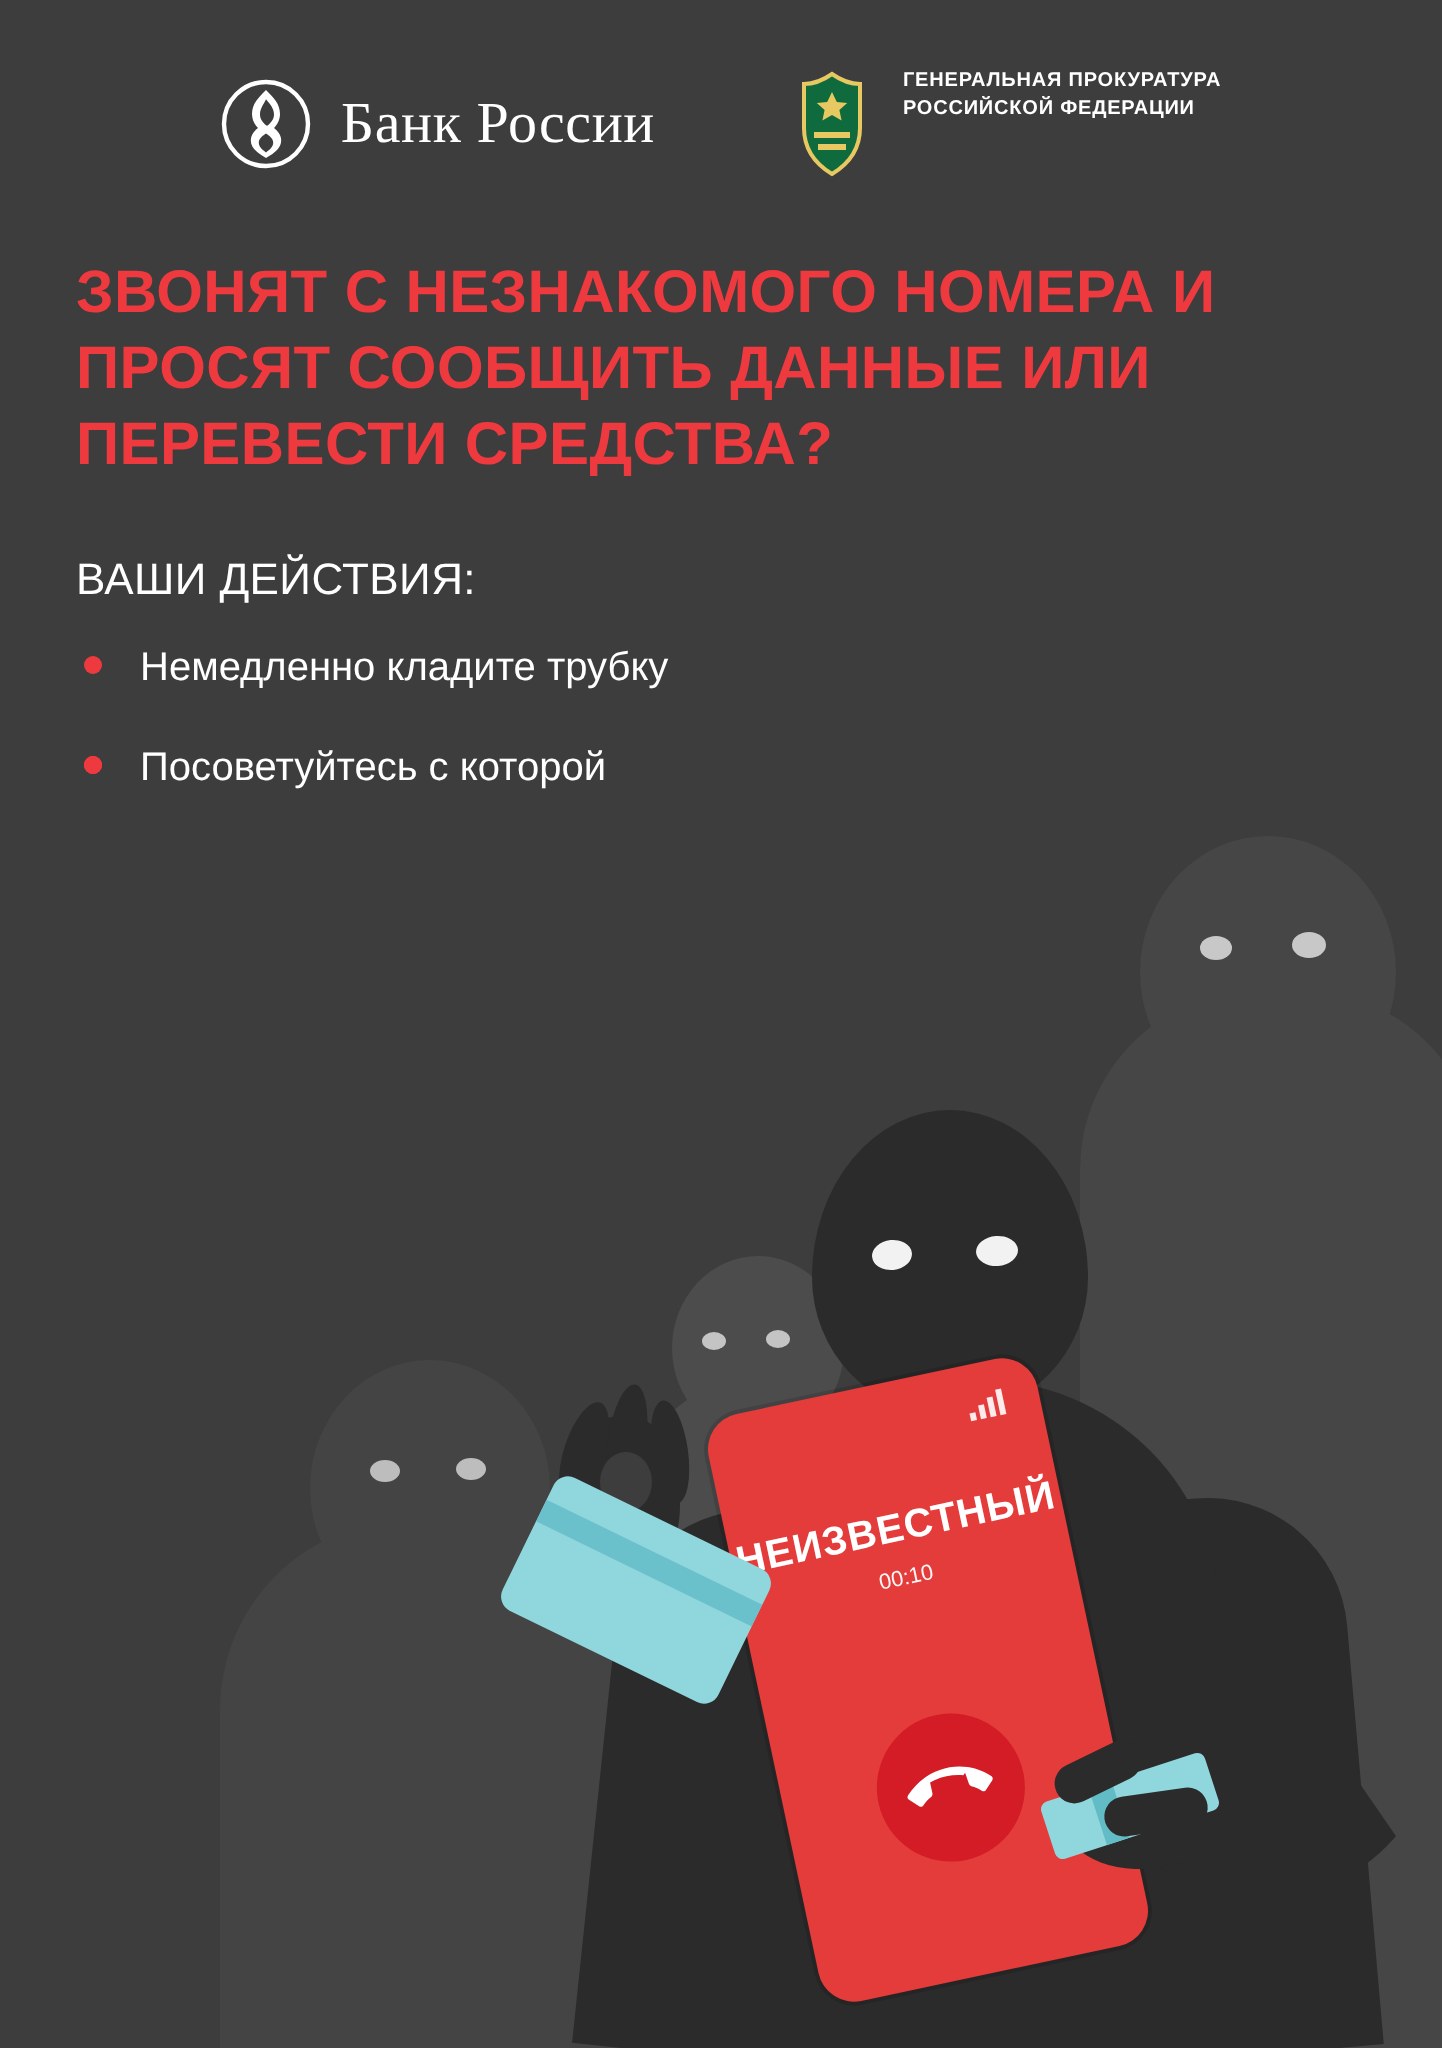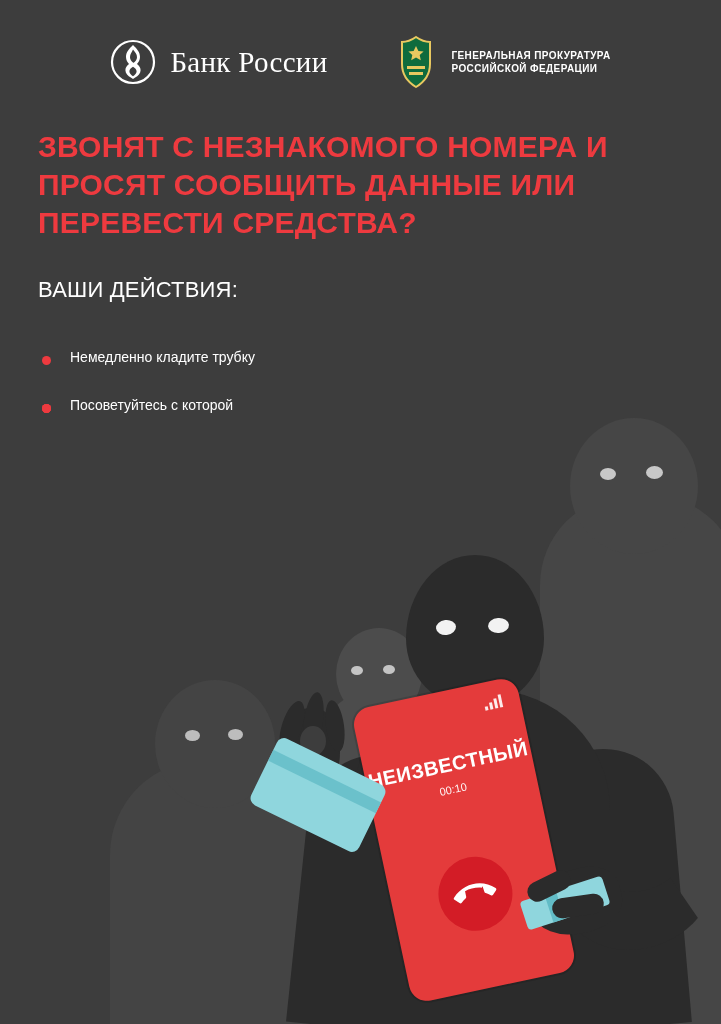--- a/index.html
+++ b/index.html
@@ -251,21 +251,21 @@
   }
   #cbr-emblem svg { display: block; }
   #cbr-text {
     color: #ffffff;
     font-size: 29px;
     font-weight: 400;
     font-family: "Liberation Serif", serif;
     letter-spacing: .3px;
     white-space: nowrap;
   }
-  #logo-prok { display: flex; align-items: center; gap: 12px; }
+  #logo-prok { display: flex; gap: 12px; }
   #prok-emblem { width: 46px; height: 56px; }
   #prok-text {
     color: #ffffff;
     font-size: 10px;
     font-weight: 700;
     line-height: 1.35;
     letter-spacing: .4px;
     text-transform: uppercase;
   }
 
@@ -288,23 +288,22 @@
     letter-spacing: .2px;
   }
   #bullets {
     position: absolute; left: 38px; top: 320px; width: 640px;
   }
   .bullet {
     position: relative;
     padding-left: 32px;
     margin-bottom: 22px;
     color: #ffffff;
-    font-size: 14px;
+    font-size: 20px;
     line-height: 1.42;
-    margin-top: 28px;
   }
   .bullet .dot {
     position: absolute; left: 4px; top: 8px;
     width: 9px; height: 9px;
     border-radius: 50%;
     background: #ee3a3f;
   }
 </style>
 </head>
 <body>

